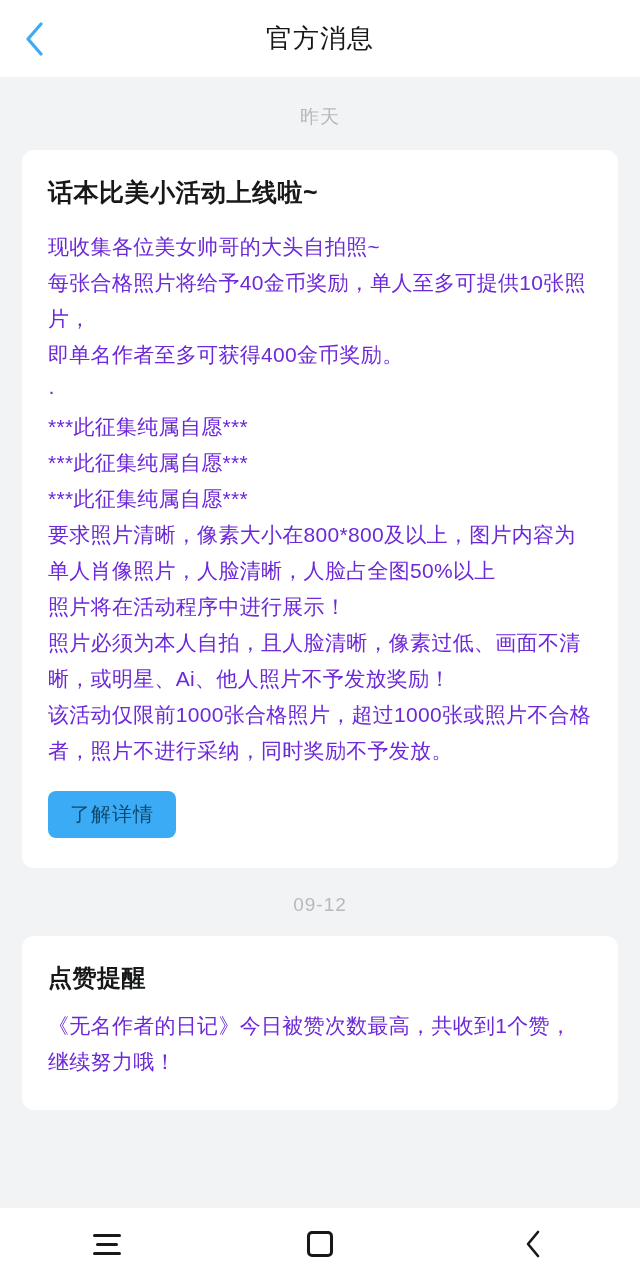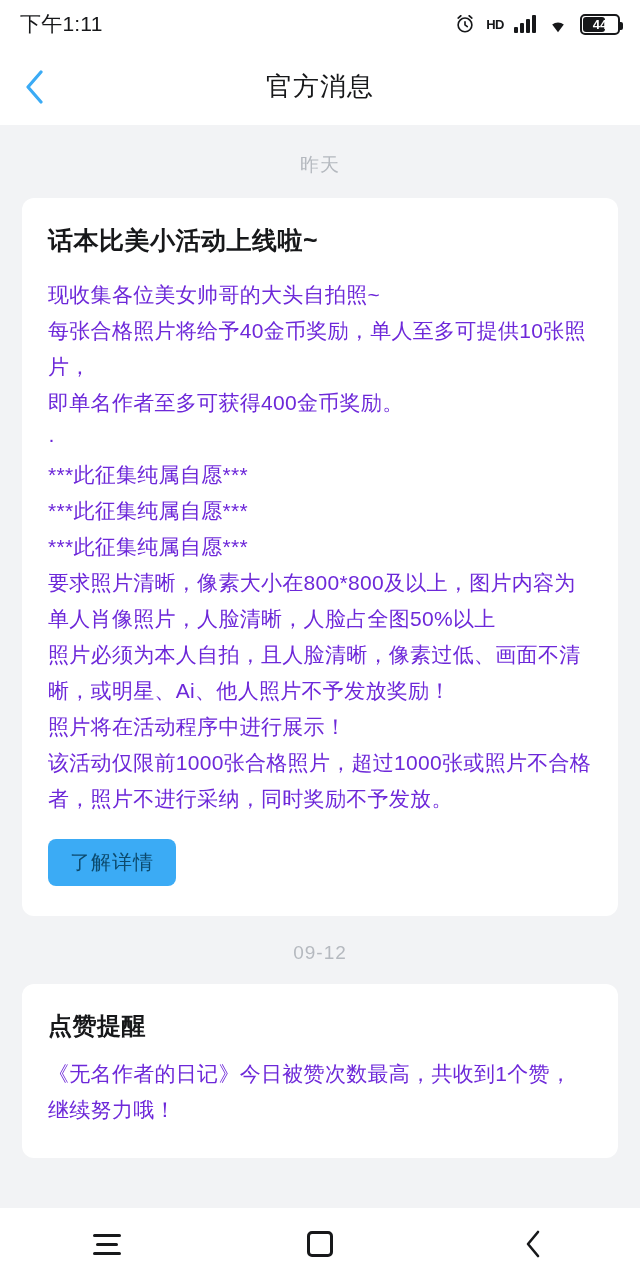--- a/index.html
+++ b/index.html
@@ -228,45 +228,20 @@
     width: 16px;
     height: 28px;
     display: block;
   }
 </style>
 </head>
 <body>
 
 <div id="app">
 
-  <div class="status-bar">
-    <div class="status-time">下午1:11</div>
-    <div class="status-right">
-      <svg class="icon-alarm" viewBox="0 0 24 24">
-        <circle cx="12" cy="13" r="7.5" fill="none" stroke="#17181a" stroke-width="1.8"></circle>
-        <path d="M12 9.5 V13 L14.5 14.8" fill="none" stroke="#17181a" stroke-width="1.8" stroke-linecap="round"></path>
-        <path d="M4.5 5.5 L7.5 3" fill="none" stroke="#17181a" stroke-width="1.8" stroke-linecap="round"></path>
-        <path d="M19.5 5.5 L16.5 3" fill="none" stroke="#17181a" stroke-width="1.8" stroke-linecap="round"></path>
-      </svg>
-      <span class="hd-badge">HD</span>
-      <span class="signal-bars">
-          <i></i>
-          <i></i>
-          <i></i>
-          <i></i>
-        </span>
-      <svg class="wifi-icon" viewBox="0 0 24 20">
-        <path d="M12 18.2 L6.2 10.6 A9.2 9.2 0 0 1 17.8 10.6 Z" fill="#17181a"></path>
-      </svg>
-      <span class="battery">
-        <span class="battery-fill"></span>
-        <span class="battery-text">44</span>
-      </span>
-    </div>
-  </div>
 
   <div class="header">
     <div class="back-btn">
       <svg class="back-chevron" viewBox="0 0 20 34">
         <path d="M16 2 L3 17 L16 32" fill="none" stroke="#3babf5" stroke-width="3.2" stroke-linecap="round" stroke-linejoin="round"></path>
       </svg>
     </div>
     <div class="header-title">官方消息</div>
   </div>
 
@@ -278,22 +253,22 @@
       <div class="card-title">话本比美小活动上线啦~</div>
       <div class="card-body">
         <p>现收集各位美女帅哥的大头自拍照~</p>
         <p>每张合格照片将给予40金币奖励，单人至多可提供10张照片，</p>
         <p>即单名作者至多可获得400金币奖励。</p>
         <p>·</p>
         <p>***此征集纯属自愿***</p>
         <p>***此征集纯属自愿***</p>
         <p>***此征集纯属自愿***</p>
         <p>要求照片清晰，像素大小在800*800及以上，图片内容为单人肖像照片，人脸清晰，人脸占全图50%以上</p>
+        <p>照片将在活动程序中进行展示！</p>
         <p>照片必须为本人自拍，且人脸清晰，像素过低、画面不清晰，或明星、Ai、他人照片不予发放奖励！</p>
-        <p>照片将在活动程序中进行展示！</p>
         <p>该活动仅限前1000张合格照片，超过1000张或照片不合格者，照片不进行采纳，同时奖励不予发放。</p>
       </div>
       <button class="detail-btn">了解详情</button>
     </div>
 
     <div class="date-divider">09-12</div>
 
     <div class="card card-2">
       <div class="card-title">点赞提醒</div>
       <div class="card-body">

